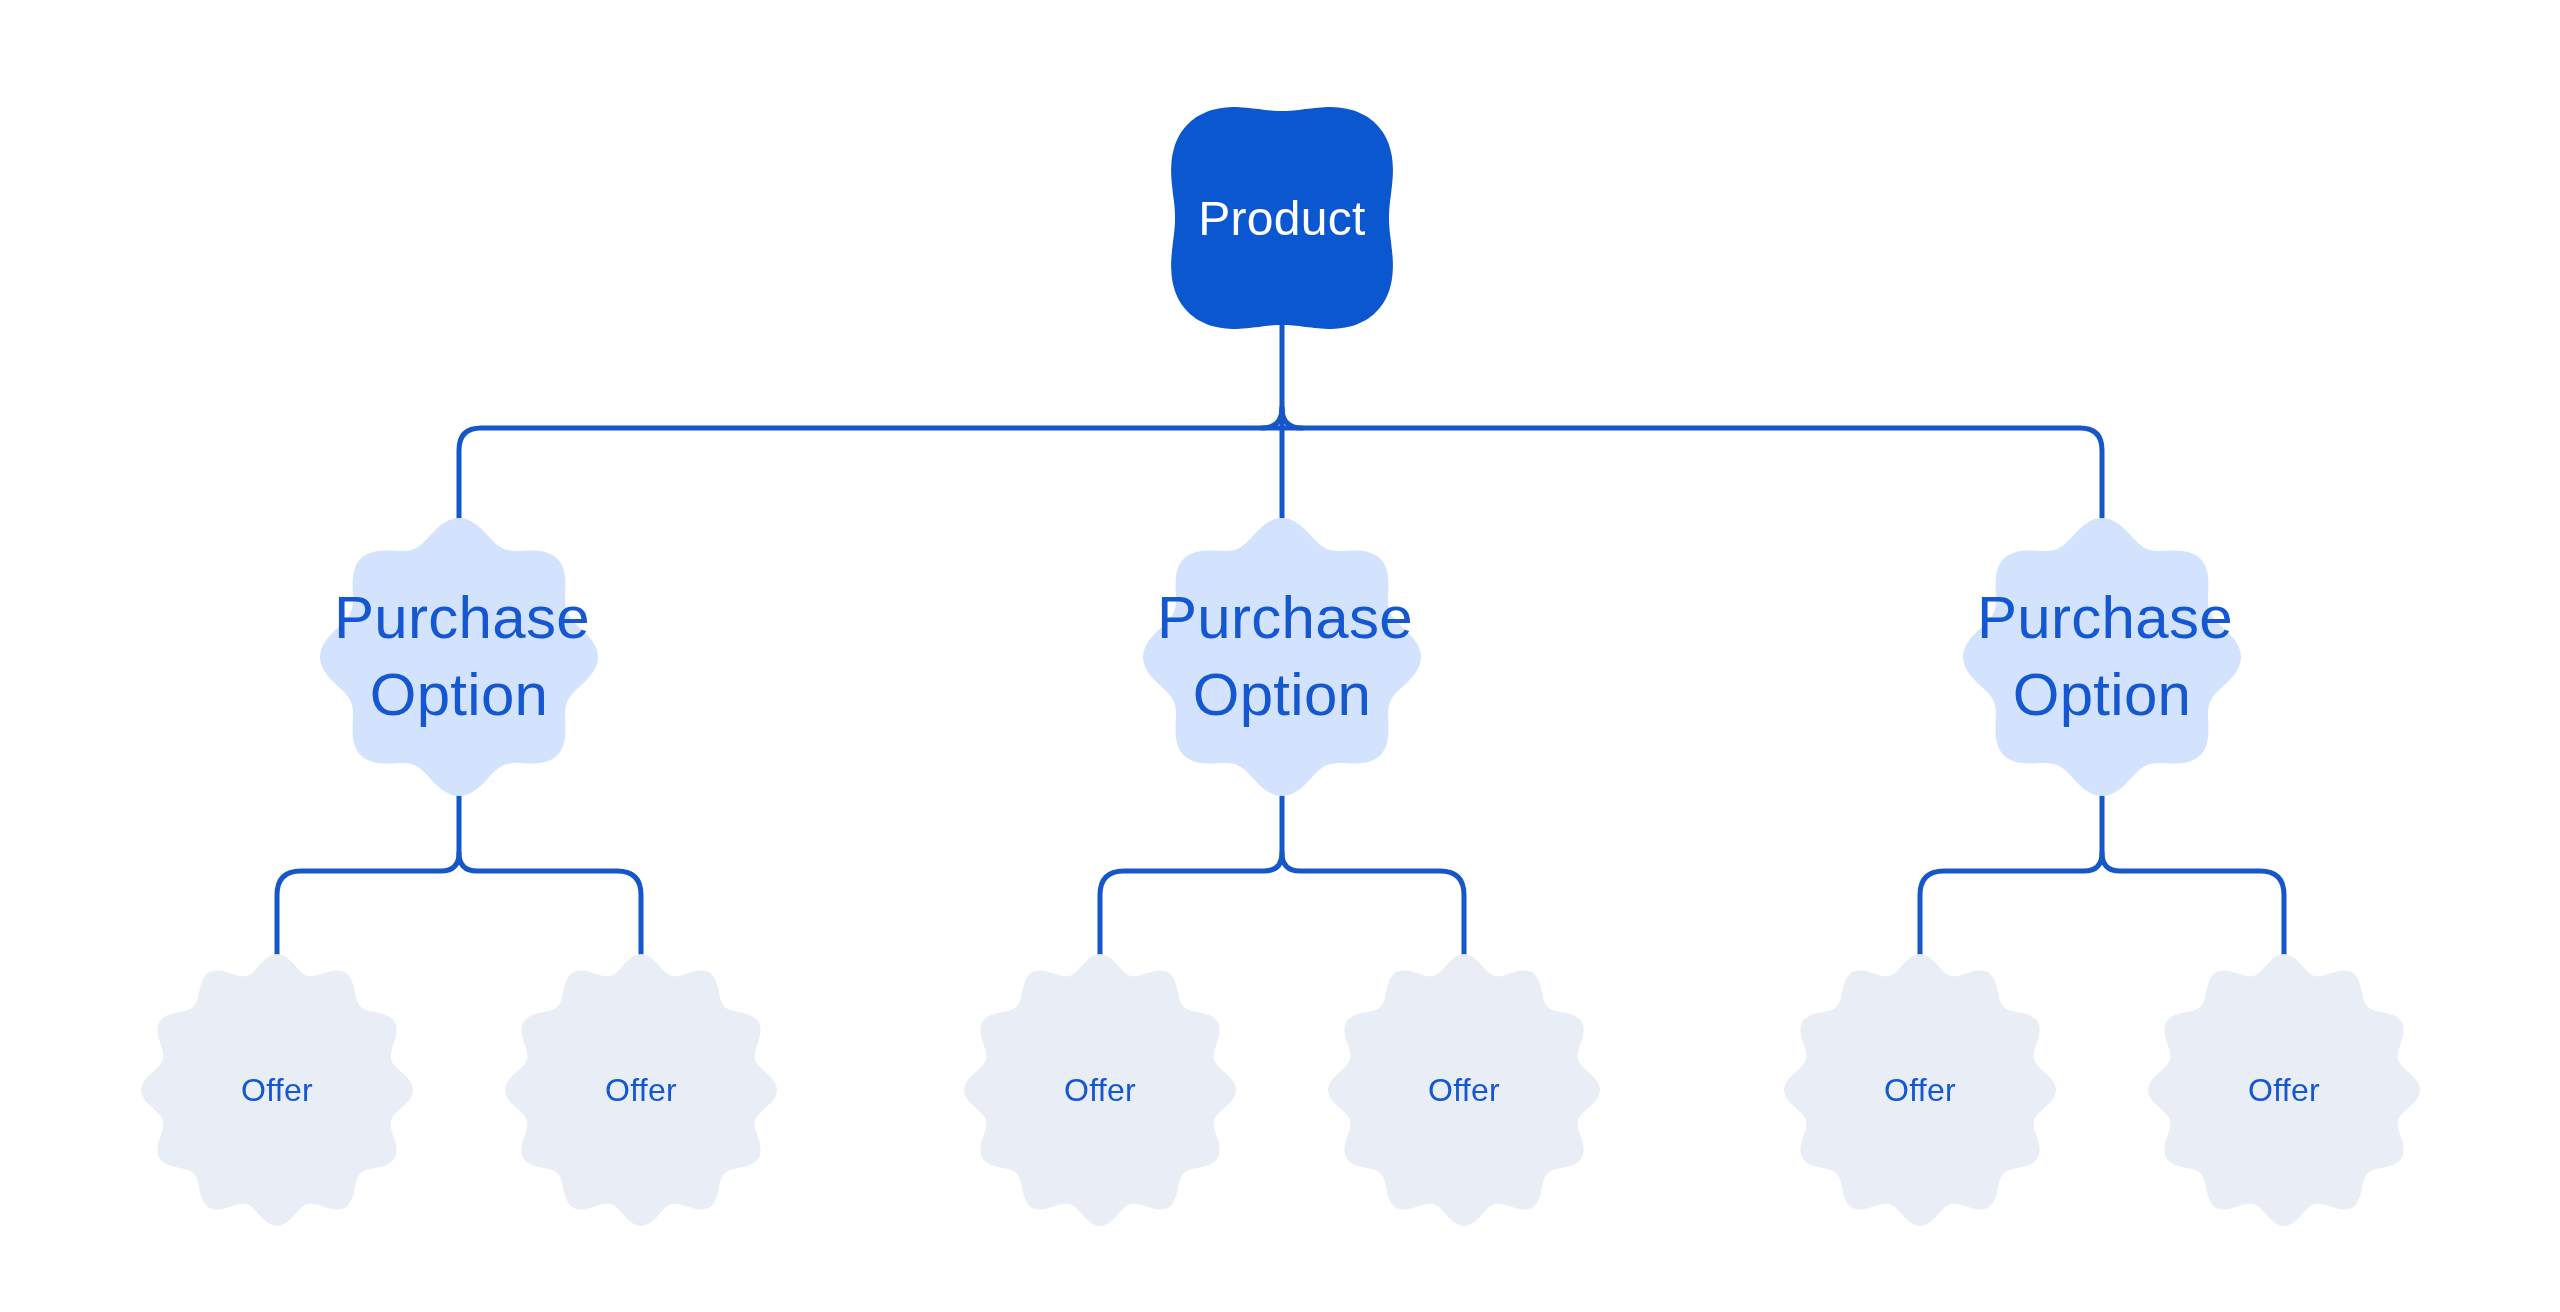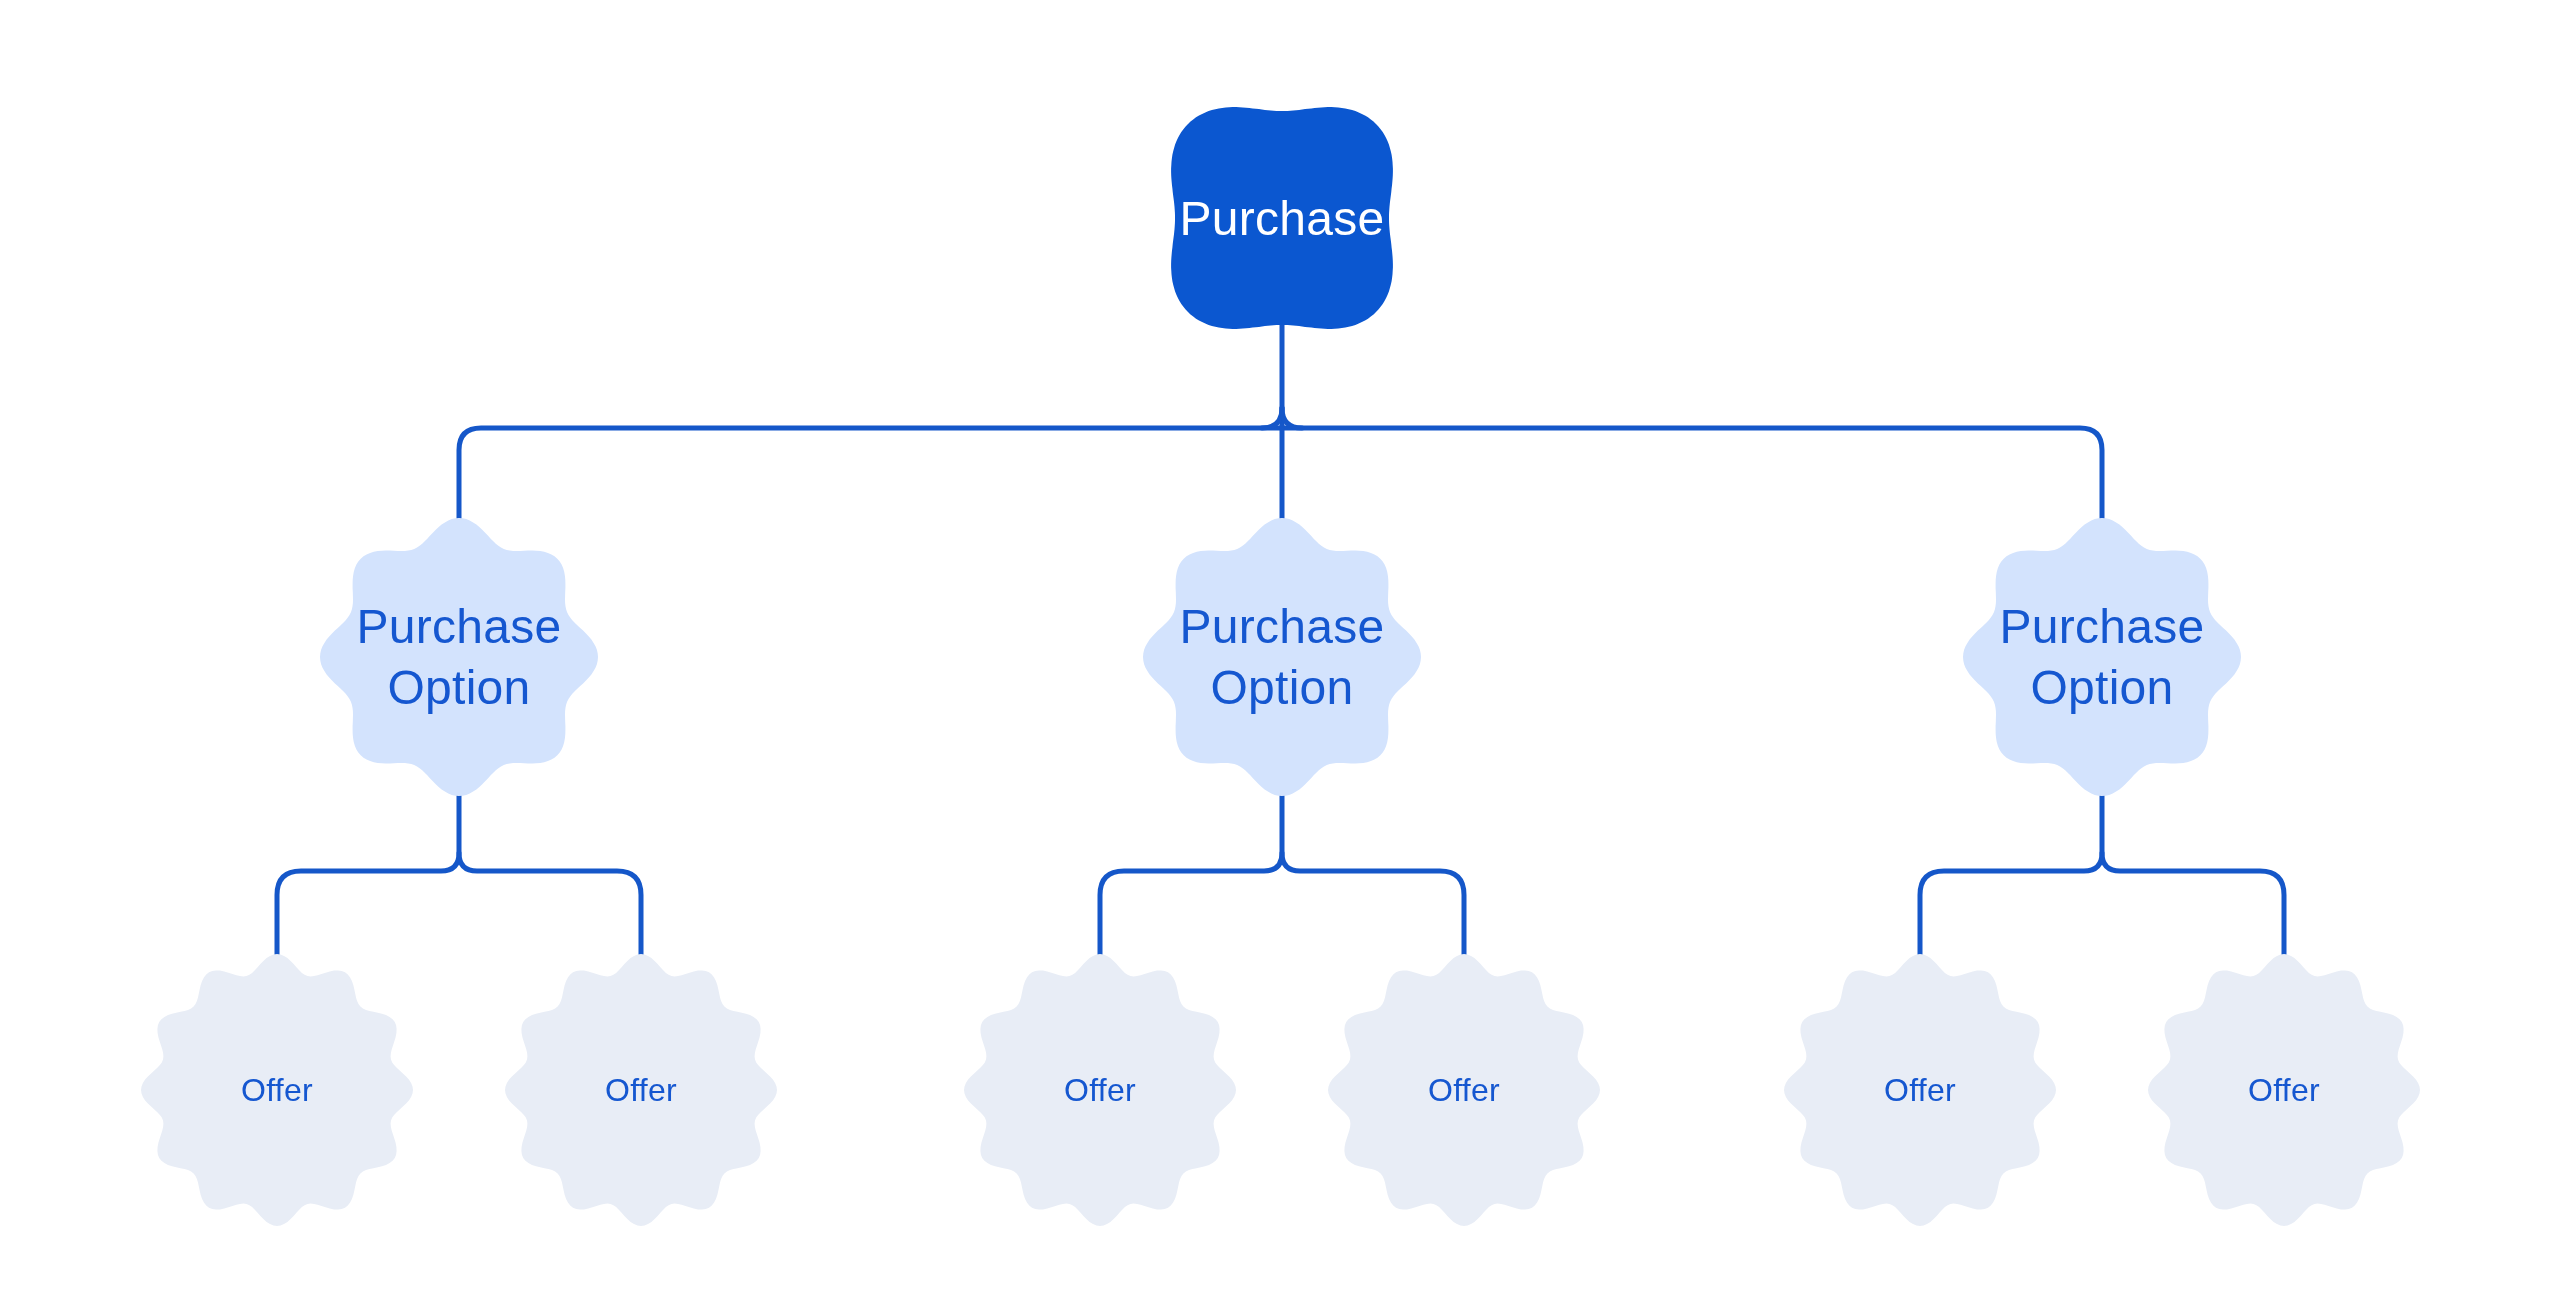--- a/index.html
+++ b/index.html
@@ -33,21 +33,21 @@
     font-weight: 500;
     letter-spacing: 0.3px;
     white-space: normal;
     pointer-events: none;
   }
   .product-label {
     font-size: 48px;
     color: #ffffff;
   }
   .purchase-label {
-    font-size: 48px;
+    font-size: 60px;
     line-height: 1.28;
     width: 250px;
   }
   .offer-label {
     font-size: 32px;
   }
 </style>
 </head>
 <body>
 
@@ -68,21 +68,21 @@
       <path d="M1421.0 657.0L1420.7 660.6L1419.9 664.2L1418.5 667.7L1416.6 671.1L1414.4 674.4L1411.8 677.6L1409.0 680.5L1406.1 683.4L1403.2 686.1L1400.3 688.7L1397.7 691.3L1395.3 693.8L1393.2 696.4L1391.5 699.0L1390.1 701.8L1389.1 704.7L1388.5 707.8L1388.1 711.1L1388.0 714.6L1388.1 718.3L1388.2 722.1L1388.4 726.1L1388.4 730.2L1388.3 734.2L1387.9 738.3L1387.2 742.2L1386.1 745.9L1384.6 749.4L1382.7 752.5L1380.3 755.3L1377.5 757.7L1374.4 759.6L1370.9 761.1L1367.2 762.2L1363.3 762.9L1359.2 763.3L1355.2 763.4L1351.1 763.4L1347.1 763.2L1343.3 763.1L1339.6 763.0L1336.1 763.1L1332.8 763.5L1329.7 764.1L1326.8 765.1L1324.0 766.5L1321.4 768.2L1318.8 770.3L1316.3 772.7L1313.7 775.3L1311.1 778.2L1308.4 781.1L1305.5 784.0L1302.6 786.8L1299.4 789.4L1296.1 791.6L1292.7 793.5L1289.2 794.9L1285.6 795.7L1282.0 796.0L1278.4 795.7L1274.8 794.9L1271.3 793.5L1267.9 791.6L1264.6 789.4L1261.4 786.8L1258.5 784.0L1255.6 781.1L1252.9 778.2L1250.3 775.3L1247.7 772.7L1245.2 770.3L1242.6 768.2L1240.0 766.5L1237.2 765.1L1234.3 764.1L1231.2 763.5L1227.9 763.1L1224.4 763.0L1220.8 763.1L1216.9 763.2L1212.9 763.4L1208.8 763.4L1204.8 763.3L1200.7 762.9L1196.8 762.2L1193.1 761.1L1189.6 759.6L1186.5 757.7L1183.7 755.3L1181.3 752.5L1179.4 749.4L1177.9 745.9L1176.8 742.2L1176.1 738.3L1175.7 734.2L1175.6 730.2L1175.6 726.1L1175.8 722.1L1175.9 718.3L1176.0 714.6L1175.9 711.1L1175.5 707.8L1174.9 704.7L1173.9 701.8L1172.5 699.0L1170.8 696.4L1168.7 693.8L1166.3 691.3L1163.7 688.7L1160.8 686.1L1157.9 683.4L1155.0 680.5L1152.2 677.6L1149.6 674.4L1147.4 671.1L1145.5 667.7L1144.1 664.2L1143.3 660.6L1143.0 657.0L1143.3 653.4L1144.1 649.8L1145.5 646.3L1147.4 642.9L1149.6 639.6L1152.2 636.4L1155.0 633.5L1157.9 630.6L1160.8 627.9L1163.7 625.3L1166.3 622.7L1168.7 620.2L1170.8 617.6L1172.5 615.0L1173.9 612.2L1174.9 609.3L1175.5 606.2L1175.9 602.9L1176.0 599.4L1175.9 595.8L1175.8 591.9L1175.6 587.9L1175.6 583.8L1175.7 579.8L1176.1 575.7L1176.8 571.8L1177.9 568.1L1179.4 564.6L1181.3 561.5L1183.7 558.7L1186.5 556.3L1189.6 554.4L1193.1 552.9L1196.8 551.8L1200.7 551.1L1204.8 550.7L1208.8 550.6L1212.9 550.6L1216.9 550.8L1220.8 550.9L1224.4 551.0L1227.9 550.9L1231.2 550.5L1234.3 549.9L1237.2 548.9L1240.0 547.5L1242.6 545.8L1245.2 543.7L1247.7 541.3L1250.3 538.7L1252.9 535.8L1255.6 532.9L1258.5 530.0L1261.4 527.2L1264.6 524.6L1267.9 522.4L1271.3 520.5L1274.8 519.1L1278.4 518.3L1282.0 518.0L1285.6 518.3L1289.2 519.1L1292.7 520.5L1296.1 522.4L1299.4 524.6L1302.6 527.2L1305.5 530.0L1308.4 532.9L1311.1 535.8L1313.7 538.7L1316.3 541.3L1318.8 543.7L1321.4 545.8L1324.0 547.5L1326.8 548.9L1329.7 549.9L1332.8 550.5L1336.1 550.9L1339.6 551.0L1343.3 550.9L1347.1 550.8L1351.1 550.6L1355.2 550.6L1359.2 550.7L1363.3 551.1L1367.2 551.8L1370.9 552.9L1374.4 554.4L1377.5 556.3L1380.3 558.7L1382.7 561.5L1384.6 564.6L1386.1 568.1L1387.2 571.8L1387.9 575.7L1388.3 579.8L1388.4 583.8L1388.4 587.9L1388.2 591.9L1388.1 595.7L1388.0 599.4L1388.1 602.9L1388.5 606.2L1389.1 609.3L1390.1 612.2L1391.5 615.0L1393.2 617.6L1395.3 620.2L1397.7 622.7L1400.3 625.3L1403.2 627.9L1406.1 630.6L1409.0 633.5L1411.8 636.4L1414.4 639.6L1416.6 642.9L1418.5 646.3L1419.9 649.8L1420.7 653.4Z" fill="#d3e3fd" stroke="none"></path>
       <path d="M2241.0 657.0L2240.7 660.6L2239.9 664.2L2238.5 667.7L2236.6 671.1L2234.4 674.4L2231.8 677.6L2229.0 680.5L2226.1 683.4L2223.2 686.1L2220.3 688.7L2217.7 691.3L2215.3 693.8L2213.2 696.4L2211.5 699.0L2210.1 701.8L2209.1 704.7L2208.5 707.8L2208.1 711.1L2208.0 714.6L2208.1 718.3L2208.2 722.1L2208.4 726.1L2208.4 730.2L2208.3 734.2L2207.9 738.3L2207.2 742.2L2206.1 745.9L2204.6 749.4L2202.7 752.5L2200.3 755.3L2197.5 757.7L2194.4 759.6L2190.9 761.1L2187.2 762.2L2183.3 762.9L2179.2 763.3L2175.2 763.4L2171.1 763.4L2167.1 763.2L2163.3 763.1L2159.6 763.0L2156.1 763.1L2152.8 763.5L2149.7 764.1L2146.8 765.1L2144.0 766.5L2141.4 768.2L2138.8 770.3L2136.3 772.7L2133.7 775.3L2131.1 778.2L2128.4 781.1L2125.5 784.0L2122.6 786.8L2119.4 789.4L2116.1 791.6L2112.7 793.5L2109.2 794.9L2105.6 795.7L2102.0 796.0L2098.4 795.7L2094.8 794.9L2091.3 793.5L2087.9 791.6L2084.6 789.4L2081.4 786.8L2078.5 784.0L2075.6 781.1L2072.9 778.2L2070.3 775.3L2067.7 772.7L2065.2 770.3L2062.6 768.2L2060.0 766.5L2057.2 765.1L2054.3 764.1L2051.2 763.5L2047.9 763.1L2044.4 763.0L2040.8 763.1L2036.9 763.2L2032.9 763.4L2028.8 763.4L2024.8 763.3L2020.7 762.9L2016.8 762.2L2013.1 761.1L2009.6 759.6L2006.5 757.7L2003.7 755.3L2001.3 752.5L1999.4 749.4L1997.9 745.9L1996.8 742.2L1996.1 738.3L1995.7 734.2L1995.6 730.2L1995.6 726.1L1995.8 722.1L1995.9 718.3L1996.0 714.6L1995.9 711.1L1995.5 707.8L1994.9 704.7L1993.9 701.8L1992.5 699.0L1990.8 696.4L1988.7 693.8L1986.3 691.3L1983.7 688.7L1980.8 686.1L1977.9 683.4L1975.0 680.5L1972.2 677.6L1969.6 674.4L1967.4 671.1L1965.5 667.7L1964.1 664.2L1963.3 660.6L1963.0 657.0L1963.3 653.4L1964.1 649.8L1965.5 646.3L1967.4 642.9L1969.6 639.6L1972.2 636.4L1975.0 633.5L1977.9 630.6L1980.8 627.9L1983.7 625.3L1986.3 622.7L1988.7 620.2L1990.8 617.6L1992.5 615.0L1993.9 612.2L1994.9 609.3L1995.5 606.2L1995.9 602.9L1996.0 599.4L1995.9 595.8L1995.8 591.9L1995.6 587.9L1995.6 583.8L1995.7 579.8L1996.1 575.7L1996.8 571.8L1997.9 568.1L1999.4 564.6L2001.3 561.5L2003.7 558.7L2006.5 556.3L2009.6 554.4L2013.1 552.9L2016.8 551.8L2020.7 551.1L2024.8 550.7L2028.8 550.6L2032.9 550.6L2036.9 550.8L2040.8 550.9L2044.4 551.0L2047.9 550.9L2051.2 550.5L2054.3 549.9L2057.2 548.9L2060.0 547.5L2062.6 545.8L2065.2 543.7L2067.7 541.3L2070.3 538.7L2072.9 535.8L2075.6 532.9L2078.5 530.0L2081.4 527.2L2084.6 524.6L2087.9 522.4L2091.3 520.5L2094.8 519.1L2098.4 518.3L2102.0 518.0L2105.6 518.3L2109.2 519.1L2112.7 520.5L2116.1 522.4L2119.4 524.6L2122.6 527.2L2125.5 530.0L2128.4 532.9L2131.1 535.8L2133.7 538.7L2136.3 541.3L2138.8 543.7L2141.4 545.8L2144.0 547.5L2146.8 548.9L2149.7 549.9L2152.8 550.5L2156.1 550.9L2159.6 551.0L2163.3 550.9L2167.1 550.8L2171.1 550.6L2175.2 550.6L2179.2 550.7L2183.3 551.1L2187.2 551.8L2190.9 552.9L2194.4 554.4L2197.5 556.3L2200.3 558.7L2202.7 561.5L2204.6 564.6L2206.1 568.1L2207.2 571.8L2207.9 575.7L2208.3 579.8L2208.4 583.8L2208.4 587.9L2208.2 591.9L2208.1 595.7L2208.0 599.4L2208.1 602.9L2208.5 606.2L2209.1 609.3L2210.1 612.2L2211.5 615.0L2213.2 617.6L2215.3 620.2L2217.7 622.7L2220.3 625.3L2223.2 627.9L2226.1 630.6L2229.0 633.5L2231.8 636.4L2234.4 639.6L2236.6 642.9L2238.5 646.3L2239.9 649.8L2240.7 653.4Z" fill="#d3e3fd" stroke="none"></path>
       <path d="M413.0 1090.0L412.5 1093.5L411.1 1097.0L408.9 1100.4L406.1 1103.6L402.9 1106.6L399.7 1109.4L396.7 1112.2L394.1 1114.9L392.2 1117.6L391.0 1120.5L390.6 1123.6L390.9 1127.0L391.7 1130.6L393.0 1134.5L394.3 1138.6L395.6 1142.8L396.4 1147.0L396.6 1151.0L396.1 1154.7L394.8 1158.0L392.6 1160.8L389.6 1163.1L386.0 1164.9L382.0 1166.3L377.8 1167.3L373.5 1168.2L369.5 1169.0L366.0 1170.1L362.9 1171.5L360.4 1173.4L358.5 1175.9L357.1 1179.0L356.0 1182.5L355.2 1186.5L354.3 1190.8L353.3 1195.0L351.9 1199.0L350.1 1202.6L347.8 1205.6L345.0 1207.8L341.7 1209.1L338.0 1209.6L334.0 1209.4L329.8 1208.6L325.6 1207.3L321.5 1206.0L317.6 1204.7L314.0 1203.9L310.6 1203.6L307.5 1204.0L304.6 1205.2L301.9 1207.1L299.2 1209.7L296.4 1212.7L293.6 1215.9L290.6 1219.1L287.4 1221.9L284.0 1224.1L280.5 1225.5L277.0 1226.0L273.5 1225.5L270.0 1224.1L266.6 1221.9L263.4 1219.1L260.4 1215.9L257.6 1212.7L254.8 1209.7L252.1 1207.1L249.4 1205.2L246.5 1204.0L243.4 1203.6L240.0 1203.9L236.4 1204.7L232.5 1206.0L228.4 1207.3L224.2 1208.6L220.0 1209.4L216.0 1209.6L212.3 1209.1L209.0 1207.8L206.2 1205.6L203.9 1202.6L202.1 1199.0L200.7 1195.0L199.7 1190.8L198.8 1186.5L198.0 1182.5L196.9 1179.0L195.5 1175.9L193.6 1173.4L191.1 1171.5L188.0 1170.1L184.5 1169.0L180.5 1168.2L176.2 1167.3L172.0 1166.3L168.0 1164.9L164.4 1163.1L161.4 1160.8L159.2 1158.0L157.9 1154.7L157.4 1151.0L157.6 1147.0L158.4 1142.8L159.7 1138.6L161.0 1134.5L162.3 1130.6L163.1 1127.0L163.4 1123.6L163.0 1120.5L161.8 1117.6L159.9 1114.9L157.3 1112.2L154.3 1109.4L151.1 1106.6L147.9 1103.6L145.1 1100.4L142.9 1097.0L141.5 1093.5L141.0 1090.0L141.5 1086.5L142.9 1083.0L145.1 1079.6L147.9 1076.4L151.1 1073.4L154.3 1070.6L157.3 1067.8L159.9 1065.1L161.8 1062.4L163.0 1059.5L163.4 1056.4L163.1 1053.0L162.3 1049.4L161.0 1045.5L159.7 1041.4L158.4 1037.2L157.6 1033.0L157.4 1029.0L157.9 1025.3L159.2 1022.0L161.4 1019.2L164.4 1016.9L168.0 1015.1L172.0 1013.7L176.2 1012.7L180.5 1011.8L184.5 1011.0L188.0 1009.9L191.1 1008.5L193.6 1006.6L195.5 1004.1L196.9 1001.0L198.0 997.5L198.8 993.5L199.7 989.2L200.7 985.0L202.1 981.0L203.9 977.4L206.2 974.4L209.0 972.2L212.3 970.9L216.0 970.4L220.0 970.6L224.2 971.4L228.4 972.7L232.5 974.0L236.4 975.3L240.0 976.1L243.4 976.4L246.5 976.0L249.4 974.8L252.1 972.9L254.8 970.3L257.6 967.3L260.4 964.1L263.4 960.9L266.6 958.1L270.0 955.9L273.5 954.5L277.0 954.0L280.5 954.5L284.0 955.9L287.4 958.1L290.6 960.9L293.6 964.1L296.4 967.3L299.2 970.3L301.9 972.9L304.6 974.8L307.5 976.0L310.6 976.4L314.0 976.1L317.6 975.3L321.5 974.0L325.6 972.7L329.8 971.4L334.0 970.6L338.0 970.4L341.7 970.9L345.0 972.2L347.8 974.4L350.1 977.4L351.9 981.0L353.3 985.0L354.3 989.2L355.2 993.5L356.0 997.5L357.1 1001.0L358.5 1004.1L360.4 1006.6L362.9 1008.5L366.0 1009.9L369.5 1011.0L373.5 1011.8L377.8 1012.7L382.0 1013.7L386.0 1015.1L389.6 1016.9L392.6 1019.2L394.8 1022.0L396.1 1025.3L396.6 1029.0L396.4 1033.0L395.6 1037.2L394.3 1041.4L393.0 1045.5L391.7 1049.4L390.9 1053.0L390.6 1056.4L391.0 1059.5L392.2 1062.4L394.1 1065.1L396.7 1067.8L399.7 1070.6L402.9 1073.4L406.1 1076.4L408.9 1079.6L411.1 1083.0L412.5 1086.5Z" fill="#e8edf6" stroke="none"></path>
       <path d="M777.0 1090.0L776.5 1093.5L775.1 1097.0L772.9 1100.4L770.1 1103.6L766.9 1106.6L763.7 1109.4L760.7 1112.2L758.1 1114.9L756.2 1117.6L755.0 1120.5L754.6 1123.6L754.9 1127.0L755.7 1130.6L757.0 1134.5L758.3 1138.6L759.6 1142.8L760.4 1147.0L760.6 1151.0L760.1 1154.7L758.8 1158.0L756.6 1160.8L753.6 1163.1L750.0 1164.9L746.0 1166.3L741.8 1167.3L737.5 1168.2L733.5 1169.0L730.0 1170.1L726.9 1171.5L724.4 1173.4L722.5 1175.9L721.1 1179.0L720.0 1182.5L719.2 1186.5L718.3 1190.8L717.3 1195.0L715.9 1199.0L714.1 1202.6L711.8 1205.6L709.0 1207.8L705.7 1209.1L702.0 1209.6L698.0 1209.4L693.8 1208.6L689.6 1207.3L685.5 1206.0L681.6 1204.7L678.0 1203.9L674.6 1203.6L671.5 1204.0L668.6 1205.2L665.9 1207.1L663.2 1209.7L660.4 1212.7L657.6 1215.9L654.6 1219.1L651.4 1221.9L648.0 1224.1L644.5 1225.5L641.0 1226.0L637.5 1225.5L634.0 1224.1L630.6 1221.9L627.4 1219.1L624.4 1215.9L621.6 1212.7L618.8 1209.7L616.1 1207.1L613.4 1205.2L610.5 1204.0L607.4 1203.6L604.0 1203.9L600.4 1204.7L596.5 1206.0L592.4 1207.3L588.2 1208.6L584.0 1209.4L580.0 1209.6L576.3 1209.1L573.0 1207.8L570.2 1205.6L567.9 1202.6L566.1 1199.0L564.7 1195.0L563.7 1190.8L562.8 1186.5L562.0 1182.5L560.9 1179.0L559.5 1175.9L557.6 1173.4L555.1 1171.5L552.0 1170.1L548.5 1169.0L544.5 1168.2L540.2 1167.3L536.0 1166.3L532.0 1164.9L528.4 1163.1L525.4 1160.8L523.2 1158.0L521.9 1154.7L521.4 1151.0L521.6 1147.0L522.4 1142.8L523.7 1138.6L525.0 1134.5L526.3 1130.6L527.1 1127.0L527.4 1123.6L527.0 1120.5L525.8 1117.6L523.9 1114.9L521.3 1112.2L518.3 1109.4L515.1 1106.6L511.9 1103.6L509.1 1100.4L506.9 1097.0L505.5 1093.5L505.0 1090.0L505.5 1086.5L506.9 1083.0L509.1 1079.6L511.9 1076.4L515.1 1073.4L518.3 1070.6L521.3 1067.8L523.9 1065.1L525.8 1062.4L527.0 1059.5L527.4 1056.4L527.1 1053.0L526.3 1049.4L525.0 1045.5L523.7 1041.4L522.4 1037.2L521.6 1033.0L521.4 1029.0L521.9 1025.3L523.2 1022.0L525.4 1019.2L528.4 1016.9L532.0 1015.1L536.0 1013.7L540.2 1012.7L544.5 1011.8L548.5 1011.0L552.0 1009.9L555.1 1008.5L557.6 1006.6L559.5 1004.1L560.9 1001.0L562.0 997.5L562.8 993.5L563.7 989.2L564.7 985.0L566.1 981.0L567.9 977.4L570.2 974.4L573.0 972.2L576.3 970.9L580.0 970.4L584.0 970.6L588.2 971.4L592.4 972.7L596.5 974.0L600.4 975.3L604.0 976.1L607.4 976.4L610.5 976.0L613.4 974.8L616.1 972.9L618.8 970.3L621.6 967.3L624.4 964.1L627.4 960.9L630.6 958.1L634.0 955.9L637.5 954.5L641.0 954.0L644.5 954.5L648.0 955.9L651.4 958.1L654.6 960.9L657.6 964.1L660.4 967.3L663.2 970.3L665.9 972.9L668.6 974.8L671.5 976.0L674.6 976.4L678.0 976.1L681.6 975.3L685.5 974.0L689.6 972.7L693.8 971.4L698.0 970.6L702.0 970.4L705.7 970.9L709.0 972.2L711.8 974.4L714.1 977.4L715.9 981.0L717.3 985.0L718.3 989.2L719.2 993.5L720.0 997.5L721.1 1001.0L722.5 1004.1L724.4 1006.6L726.9 1008.5L730.0 1009.9L733.5 1011.0L737.5 1011.8L741.8 1012.7L746.0 1013.7L750.0 1015.1L753.6 1016.9L756.6 1019.2L758.8 1022.0L760.1 1025.3L760.6 1029.0L760.4 1033.0L759.6 1037.2L758.3 1041.4L757.0 1045.5L755.7 1049.4L754.9 1053.0L754.6 1056.4L755.0 1059.5L756.2 1062.4L758.1 1065.1L760.7 1067.8L763.7 1070.6L766.9 1073.4L770.1 1076.4L772.9 1079.6L775.1 1083.0L776.5 1086.5Z" fill="#e8edf6" stroke="none"></path>
       <path d="M1236.0 1090.0L1235.5 1093.5L1234.1 1097.0L1231.9 1100.4L1229.1 1103.6L1225.9 1106.6L1222.7 1109.4L1219.7 1112.2L1217.1 1114.9L1215.2 1117.6L1214.0 1120.5L1213.6 1123.6L1213.9 1127.0L1214.7 1130.6L1216.0 1134.5L1217.3 1138.6L1218.6 1142.8L1219.4 1147.0L1219.6 1151.0L1219.1 1154.7L1217.8 1158.0L1215.6 1160.8L1212.6 1163.1L1209.0 1164.9L1205.0 1166.3L1200.8 1167.3L1196.5 1168.2L1192.5 1169.0L1189.0 1170.1L1185.9 1171.5L1183.4 1173.4L1181.5 1175.9L1180.1 1179.0L1179.0 1182.5L1178.2 1186.5L1177.3 1190.8L1176.3 1195.0L1174.9 1199.0L1173.1 1202.6L1170.8 1205.6L1168.0 1207.8L1164.7 1209.1L1161.0 1209.6L1157.0 1209.4L1152.8 1208.6L1148.6 1207.3L1144.5 1206.0L1140.6 1204.7L1137.0 1203.9L1133.6 1203.6L1130.5 1204.0L1127.6 1205.2L1124.9 1207.1L1122.2 1209.7L1119.4 1212.7L1116.6 1215.9L1113.6 1219.1L1110.4 1221.9L1107.0 1224.1L1103.5 1225.5L1100.0 1226.0L1096.5 1225.5L1093.0 1224.1L1089.6 1221.9L1086.4 1219.1L1083.4 1215.9L1080.6 1212.7L1077.8 1209.7L1075.1 1207.1L1072.4 1205.2L1069.5 1204.0L1066.4 1203.6L1063.0 1203.9L1059.4 1204.7L1055.5 1206.0L1051.4 1207.3L1047.2 1208.6L1043.0 1209.4L1039.0 1209.6L1035.3 1209.1L1032.0 1207.8L1029.2 1205.6L1026.9 1202.6L1025.1 1199.0L1023.7 1195.0L1022.7 1190.8L1021.8 1186.5L1021.0 1182.5L1019.9 1179.0L1018.5 1175.9L1016.6 1173.4L1014.1 1171.5L1011.0 1170.1L1007.5 1169.0L1003.5 1168.2L999.2 1167.3L995.0 1166.3L991.0 1164.9L987.4 1163.1L984.4 1160.8L982.2 1158.0L980.9 1154.7L980.4 1151.0L980.6 1147.0L981.4 1142.8L982.7 1138.6L984.0 1134.5L985.3 1130.6L986.1 1127.0L986.4 1123.6L986.0 1120.5L984.8 1117.6L982.9 1114.9L980.3 1112.2L977.3 1109.4L974.1 1106.6L970.9 1103.6L968.1 1100.4L965.9 1097.0L964.5 1093.5L964.0 1090.0L964.5 1086.5L965.9 1083.0L968.1 1079.6L970.9 1076.4L974.1 1073.4L977.3 1070.6L980.3 1067.8L982.9 1065.1L984.8 1062.4L986.0 1059.5L986.4 1056.4L986.1 1053.0L985.3 1049.4L984.0 1045.5L982.7 1041.4L981.4 1037.2L980.6 1033.0L980.4 1029.0L980.9 1025.3L982.2 1022.0L984.4 1019.2L987.4 1016.9L991.0 1015.1L995.0 1013.7L999.2 1012.7L1003.5 1011.8L1007.5 1011.0L1011.0 1009.9L1014.1 1008.5L1016.6 1006.6L1018.5 1004.1L1019.9 1001.0L1021.0 997.5L1021.8 993.5L1022.7 989.2L1023.7 985.0L1025.1 981.0L1026.9 977.4L1029.2 974.4L1032.0 972.2L1035.3 970.9L1039.0 970.4L1043.0 970.6L1047.2 971.4L1051.4 972.7L1055.5 974.0L1059.4 975.3L1063.0 976.1L1066.4 976.4L1069.5 976.0L1072.4 974.8L1075.1 972.9L1077.8 970.3L1080.6 967.3L1083.4 964.1L1086.4 960.9L1089.6 958.1L1093.0 955.9L1096.5 954.5L1100.0 954.0L1103.5 954.5L1107.0 955.9L1110.4 958.1L1113.6 960.9L1116.6 964.1L1119.4 967.3L1122.2 970.3L1124.9 972.9L1127.6 974.8L1130.5 976.0L1133.6 976.4L1137.0 976.1L1140.6 975.3L1144.5 974.0L1148.6 972.7L1152.8 971.4L1157.0 970.6L1161.0 970.4L1164.7 970.9L1168.0 972.2L1170.8 974.4L1173.1 977.4L1174.9 981.0L1176.3 985.0L1177.3 989.2L1178.2 993.5L1179.0 997.5L1180.1 1001.0L1181.5 1004.1L1183.4 1006.6L1185.9 1008.5L1189.0 1009.9L1192.5 1011.0L1196.5 1011.8L1200.8 1012.7L1205.0 1013.7L1209.0 1015.1L1212.6 1016.9L1215.6 1019.2L1217.8 1022.0L1219.1 1025.3L1219.6 1029.0L1219.4 1033.0L1218.6 1037.2L1217.3 1041.4L1216.0 1045.5L1214.7 1049.4L1213.9 1053.0L1213.6 1056.4L1214.0 1059.5L1215.2 1062.4L1217.1 1065.1L1219.7 1067.8L1222.7 1070.6L1225.9 1073.4L1229.1 1076.4L1231.9 1079.6L1234.1 1083.0L1235.5 1086.5Z" fill="#e8edf6" stroke="none"></path>
       <path d="M1600.0 1090.0L1599.5 1093.5L1598.1 1097.0L1595.9 1100.4L1593.1 1103.6L1589.9 1106.6L1586.7 1109.4L1583.7 1112.2L1581.1 1114.9L1579.2 1117.6L1578.0 1120.5L1577.6 1123.6L1577.9 1127.0L1578.7 1130.6L1580.0 1134.5L1581.3 1138.6L1582.6 1142.8L1583.4 1147.0L1583.6 1151.0L1583.1 1154.7L1581.8 1158.0L1579.6 1160.8L1576.6 1163.1L1573.0 1164.9L1569.0 1166.3L1564.8 1167.3L1560.5 1168.2L1556.5 1169.0L1553.0 1170.1L1549.9 1171.5L1547.4 1173.4L1545.5 1175.9L1544.1 1179.0L1543.0 1182.5L1542.2 1186.5L1541.3 1190.8L1540.3 1195.0L1538.9 1199.0L1537.1 1202.6L1534.8 1205.6L1532.0 1207.8L1528.7 1209.1L1525.0 1209.6L1521.0 1209.4L1516.8 1208.6L1512.6 1207.3L1508.5 1206.0L1504.6 1204.7L1501.0 1203.9L1497.6 1203.6L1494.5 1204.0L1491.6 1205.2L1488.9 1207.1L1486.2 1209.7L1483.4 1212.7L1480.6 1215.9L1477.6 1219.1L1474.4 1221.9L1471.0 1224.1L1467.5 1225.5L1464.0 1226.0L1460.5 1225.5L1457.0 1224.1L1453.6 1221.9L1450.4 1219.1L1447.4 1215.9L1444.6 1212.7L1441.8 1209.7L1439.1 1207.1L1436.4 1205.2L1433.5 1204.0L1430.4 1203.6L1427.0 1203.9L1423.4 1204.7L1419.5 1206.0L1415.4 1207.3L1411.2 1208.6L1407.0 1209.4L1403.0 1209.6L1399.3 1209.1L1396.0 1207.8L1393.2 1205.6L1390.9 1202.6L1389.1 1199.0L1387.7 1195.0L1386.7 1190.8L1385.8 1186.5L1385.0 1182.5L1383.9 1179.0L1382.5 1175.9L1380.6 1173.4L1378.1 1171.5L1375.0 1170.1L1371.5 1169.0L1367.5 1168.2L1363.2 1167.3L1359.0 1166.3L1355.0 1164.9L1351.4 1163.1L1348.4 1160.8L1346.2 1158.0L1344.9 1154.7L1344.4 1151.0L1344.6 1147.0L1345.4 1142.8L1346.7 1138.6L1348.0 1134.5L1349.3 1130.6L1350.1 1127.0L1350.4 1123.6L1350.0 1120.5L1348.8 1117.6L1346.9 1114.9L1344.3 1112.2L1341.3 1109.4L1338.1 1106.6L1334.9 1103.6L1332.1 1100.4L1329.9 1097.0L1328.5 1093.5L1328.0 1090.0L1328.5 1086.5L1329.9 1083.0L1332.1 1079.6L1334.9 1076.4L1338.1 1073.4L1341.3 1070.6L1344.3 1067.8L1346.9 1065.1L1348.8 1062.4L1350.0 1059.5L1350.4 1056.4L1350.1 1053.0L1349.3 1049.4L1348.0 1045.5L1346.7 1041.4L1345.4 1037.2L1344.6 1033.0L1344.4 1029.0L1344.9 1025.3L1346.2 1022.0L1348.4 1019.2L1351.4 1016.9L1355.0 1015.1L1359.0 1013.7L1363.2 1012.7L1367.5 1011.8L1371.5 1011.0L1375.0 1009.9L1378.1 1008.5L1380.6 1006.6L1382.5 1004.1L1383.9 1001.0L1385.0 997.5L1385.8 993.5L1386.7 989.2L1387.7 985.0L1389.1 981.0L1390.9 977.4L1393.2 974.4L1396.0 972.2L1399.3 970.9L1403.0 970.4L1407.0 970.6L1411.2 971.4L1415.4 972.7L1419.5 974.0L1423.4 975.3L1427.0 976.1L1430.4 976.4L1433.5 976.0L1436.4 974.8L1439.1 972.9L1441.8 970.3L1444.6 967.3L1447.4 964.1L1450.4 960.9L1453.6 958.1L1457.0 955.9L1460.5 954.5L1464.0 954.0L1467.5 954.5L1471.0 955.9L1474.4 958.1L1477.6 960.9L1480.6 964.1L1483.4 967.3L1486.2 970.3L1488.9 972.9L1491.6 974.8L1494.5 976.0L1497.6 976.4L1501.0 976.1L1504.6 975.3L1508.5 974.0L1512.6 972.7L1516.8 971.4L1521.0 970.6L1525.0 970.4L1528.7 970.9L1532.0 972.2L1534.8 974.4L1537.1 977.4L1538.9 981.0L1540.3 985.0L1541.3 989.2L1542.2 993.5L1543.0 997.5L1544.1 1001.0L1545.5 1004.1L1547.4 1006.6L1549.9 1008.5L1553.0 1009.9L1556.5 1011.0L1560.5 1011.8L1564.8 1012.7L1569.0 1013.7L1573.0 1015.1L1576.6 1016.9L1579.6 1019.2L1581.8 1022.0L1583.1 1025.3L1583.6 1029.0L1583.4 1033.0L1582.6 1037.2L1581.3 1041.4L1580.0 1045.5L1578.7 1049.4L1577.9 1053.0L1577.6 1056.4L1578.0 1059.5L1579.2 1062.4L1581.1 1065.1L1583.7 1067.8L1586.7 1070.6L1589.9 1073.4L1593.1 1076.4L1595.9 1079.6L1598.1 1083.0L1599.5 1086.5Z" fill="#e8edf6" stroke="none"></path>
       <path d="M2056.0 1090.0L2055.5 1093.5L2054.1 1097.0L2051.9 1100.4L2049.1 1103.6L2045.9 1106.6L2042.7 1109.4L2039.7 1112.2L2037.1 1114.9L2035.2 1117.6L2034.0 1120.5L2033.6 1123.6L2033.9 1127.0L2034.7 1130.6L2036.0 1134.5L2037.3 1138.6L2038.6 1142.8L2039.4 1147.0L2039.6 1151.0L2039.1 1154.7L2037.8 1158.0L2035.6 1160.8L2032.6 1163.1L2029.0 1164.9L2025.0 1166.3L2020.8 1167.3L2016.5 1168.2L2012.5 1169.0L2009.0 1170.1L2005.9 1171.5L2003.4 1173.4L2001.5 1175.9L2000.1 1179.0L1999.0 1182.5L1998.2 1186.5L1997.3 1190.8L1996.3 1195.0L1994.9 1199.0L1993.1 1202.6L1990.8 1205.6L1988.0 1207.8L1984.7 1209.1L1981.0 1209.6L1977.0 1209.4L1972.8 1208.6L1968.6 1207.3L1964.5 1206.0L1960.6 1204.7L1957.0 1203.9L1953.6 1203.6L1950.5 1204.0L1947.6 1205.2L1944.9 1207.1L1942.2 1209.7L1939.4 1212.7L1936.6 1215.9L1933.6 1219.1L1930.4 1221.9L1927.0 1224.1L1923.5 1225.5L1920.0 1226.0L1916.5 1225.5L1913.0 1224.1L1909.6 1221.9L1906.4 1219.1L1903.4 1215.9L1900.6 1212.7L1897.8 1209.7L1895.1 1207.1L1892.4 1205.2L1889.5 1204.0L1886.4 1203.6L1883.0 1203.9L1879.4 1204.7L1875.5 1206.0L1871.4 1207.3L1867.2 1208.6L1863.0 1209.4L1859.0 1209.6L1855.3 1209.1L1852.0 1207.8L1849.2 1205.6L1846.9 1202.6L1845.1 1199.0L1843.7 1195.0L1842.7 1190.8L1841.8 1186.5L1841.0 1182.5L1839.9 1179.0L1838.5 1175.9L1836.6 1173.4L1834.1 1171.5L1831.0 1170.1L1827.5 1169.0L1823.5 1168.2L1819.2 1167.3L1815.0 1166.3L1811.0 1164.9L1807.4 1163.1L1804.4 1160.8L1802.2 1158.0L1800.9 1154.7L1800.4 1151.0L1800.6 1147.0L1801.4 1142.8L1802.7 1138.6L1804.0 1134.5L1805.3 1130.6L1806.1 1127.0L1806.4 1123.6L1806.0 1120.5L1804.8 1117.6L1802.9 1114.9L1800.3 1112.2L1797.3 1109.4L1794.1 1106.6L1790.9 1103.6L1788.1 1100.4L1785.9 1097.0L1784.5 1093.5L1784.0 1090.0L1784.5 1086.5L1785.9 1083.0L1788.1 1079.6L1790.9 1076.4L1794.1 1073.4L1797.3 1070.6L1800.3 1067.8L1802.9 1065.1L1804.8 1062.4L1806.0 1059.5L1806.4 1056.4L1806.1 1053.0L1805.3 1049.4L1804.0 1045.5L1802.7 1041.4L1801.4 1037.2L1800.6 1033.0L1800.4 1029.0L1800.9 1025.3L1802.2 1022.0L1804.4 1019.2L1807.4 1016.9L1811.0 1015.1L1815.0 1013.7L1819.2 1012.7L1823.5 1011.8L1827.5 1011.0L1831.0 1009.9L1834.1 1008.5L1836.6 1006.6L1838.5 1004.1L1839.9 1001.0L1841.0 997.5L1841.8 993.5L1842.7 989.2L1843.7 985.0L1845.1 981.0L1846.9 977.4L1849.2 974.4L1852.0 972.2L1855.3 970.9L1859.0 970.4L1863.0 970.6L1867.2 971.4L1871.4 972.7L1875.5 974.0L1879.4 975.3L1883.0 976.1L1886.4 976.4L1889.5 976.0L1892.4 974.8L1895.1 972.9L1897.8 970.3L1900.6 967.3L1903.4 964.1L1906.4 960.9L1909.6 958.1L1913.0 955.9L1916.5 954.5L1920.0 954.0L1923.5 954.5L1927.0 955.9L1930.4 958.1L1933.6 960.9L1936.6 964.1L1939.4 967.3L1942.2 970.3L1944.9 972.9L1947.6 974.8L1950.5 976.0L1953.6 976.4L1957.0 976.1L1960.6 975.3L1964.5 974.0L1968.6 972.7L1972.8 971.4L1977.0 970.6L1981.0 970.4L1984.7 970.9L1988.0 972.2L1990.8 974.4L1993.1 977.4L1994.9 981.0L1996.3 985.0L1997.3 989.2L1998.2 993.5L1999.0 997.5L2000.1 1001.0L2001.5 1004.1L2003.4 1006.6L2005.9 1008.5L2009.0 1009.9L2012.5 1011.0L2016.5 1011.8L2020.8 1012.7L2025.0 1013.7L2029.0 1015.1L2032.6 1016.9L2035.6 1019.2L2037.8 1022.0L2039.1 1025.3L2039.6 1029.0L2039.4 1033.0L2038.6 1037.2L2037.3 1041.4L2036.0 1045.5L2034.7 1049.4L2033.9 1053.0L2033.6 1056.4L2034.0 1059.5L2035.2 1062.4L2037.1 1065.1L2039.7 1067.8L2042.7 1070.6L2045.9 1073.4L2049.1 1076.4L2051.9 1079.6L2054.1 1083.0L2055.5 1086.5Z" fill="#e8edf6" stroke="none"></path>
       <path d="M2420.0 1090.0L2419.5 1093.5L2418.1 1097.0L2415.9 1100.4L2413.1 1103.6L2409.9 1106.6L2406.7 1109.4L2403.7 1112.2L2401.1 1114.9L2399.2 1117.6L2398.0 1120.5L2397.6 1123.6L2397.9 1127.0L2398.7 1130.6L2400.0 1134.5L2401.3 1138.6L2402.6 1142.8L2403.4 1147.0L2403.6 1151.0L2403.1 1154.7L2401.8 1158.0L2399.6 1160.8L2396.6 1163.1L2393.0 1164.9L2389.0 1166.3L2384.8 1167.3L2380.5 1168.2L2376.5 1169.0L2373.0 1170.1L2369.9 1171.5L2367.4 1173.4L2365.5 1175.9L2364.1 1179.0L2363.0 1182.5L2362.2 1186.5L2361.3 1190.8L2360.3 1195.0L2358.9 1199.0L2357.1 1202.6L2354.8 1205.6L2352.0 1207.8L2348.7 1209.1L2345.0 1209.6L2341.0 1209.4L2336.8 1208.6L2332.6 1207.3L2328.5 1206.0L2324.6 1204.7L2321.0 1203.9L2317.6 1203.6L2314.5 1204.0L2311.6 1205.2L2308.9 1207.1L2306.2 1209.7L2303.4 1212.7L2300.6 1215.9L2297.6 1219.1L2294.4 1221.9L2291.0 1224.1L2287.5 1225.5L2284.0 1226.0L2280.5 1225.5L2277.0 1224.1L2273.6 1221.9L2270.4 1219.1L2267.4 1215.9L2264.6 1212.7L2261.8 1209.7L2259.1 1207.1L2256.4 1205.2L2253.5 1204.0L2250.4 1203.6L2247.0 1203.9L2243.4 1204.7L2239.5 1206.0L2235.4 1207.3L2231.2 1208.6L2227.0 1209.4L2223.0 1209.6L2219.3 1209.1L2216.0 1207.8L2213.2 1205.6L2210.9 1202.6L2209.1 1199.0L2207.7 1195.0L2206.7 1190.8L2205.8 1186.5L2205.0 1182.5L2203.9 1179.0L2202.5 1175.9L2200.6 1173.4L2198.1 1171.5L2195.0 1170.1L2191.5 1169.0L2187.5 1168.2L2183.2 1167.3L2179.0 1166.3L2175.0 1164.9L2171.4 1163.1L2168.4 1160.8L2166.2 1158.0L2164.9 1154.7L2164.4 1151.0L2164.6 1147.0L2165.4 1142.8L2166.7 1138.6L2168.0 1134.5L2169.3 1130.6L2170.1 1127.0L2170.4 1123.6L2170.0 1120.5L2168.8 1117.6L2166.9 1114.9L2164.3 1112.2L2161.3 1109.4L2158.1 1106.6L2154.9 1103.6L2152.1 1100.4L2149.9 1097.0L2148.5 1093.5L2148.0 1090.0L2148.5 1086.5L2149.9 1083.0L2152.1 1079.6L2154.9 1076.4L2158.1 1073.4L2161.3 1070.6L2164.3 1067.8L2166.9 1065.1L2168.8 1062.4L2170.0 1059.5L2170.4 1056.4L2170.1 1053.0L2169.3 1049.4L2168.0 1045.5L2166.7 1041.4L2165.4 1037.2L2164.6 1033.0L2164.4 1029.0L2164.9 1025.3L2166.2 1022.0L2168.4 1019.2L2171.4 1016.9L2175.0 1015.1L2179.0 1013.7L2183.2 1012.7L2187.5 1011.8L2191.5 1011.0L2195.0 1009.9L2198.1 1008.5L2200.6 1006.6L2202.5 1004.1L2203.9 1001.0L2205.0 997.5L2205.8 993.5L2206.7 989.2L2207.7 985.0L2209.1 981.0L2210.9 977.4L2213.2 974.4L2216.0 972.2L2219.3 970.9L2223.0 970.4L2227.0 970.6L2231.2 971.4L2235.4 972.7L2239.5 974.0L2243.4 975.3L2247.0 976.1L2250.4 976.4L2253.5 976.0L2256.4 974.8L2259.1 972.9L2261.8 970.3L2264.6 967.3L2267.4 964.1L2270.4 960.9L2273.6 958.1L2277.0 955.9L2280.5 954.5L2284.0 954.0L2287.5 954.5L2291.0 955.9L2294.4 958.1L2297.6 960.9L2300.6 964.1L2303.4 967.3L2306.2 970.3L2308.9 972.9L2311.6 974.8L2314.5 976.0L2317.6 976.4L2321.0 976.1L2324.6 975.3L2328.5 974.0L2332.6 972.7L2336.8 971.4L2341.0 970.6L2345.0 970.4L2348.7 970.9L2352.0 972.2L2354.8 974.4L2357.1 977.4L2358.9 981.0L2360.3 985.0L2361.3 989.2L2362.2 993.5L2363.0 997.5L2364.1 1001.0L2365.5 1004.1L2367.4 1006.6L2369.9 1008.5L2373.0 1009.9L2376.5 1011.0L2380.5 1011.8L2384.8 1012.7L2389.0 1013.7L2393.0 1015.1L2396.6 1016.9L2399.6 1019.2L2401.8 1022.0L2403.1 1025.3L2403.6 1029.0L2403.4 1033.0L2402.6 1037.2L2401.3 1041.4L2400.0 1045.5L2398.7 1049.4L2397.9 1053.0L2397.6 1056.4L2398.0 1059.5L2399.2 1062.4L2401.1 1065.1L2403.7 1067.8L2406.7 1070.6L2409.9 1073.4L2413.1 1076.4L2415.9 1079.6L2418.1 1083.0L2419.5 1086.5Z" fill="#e8edf6" stroke="none"></path>
     </svg>
   <div id="labels">
-      <div class="node-label product-label" style="left: 1282px; top: 218px; color: rgb(255, 255, 255);">Purchase</div>
+      <div class="node-label product-label" style="left: 1282px; top: 218px; color: rgb(255, 255, 255);">Product</div>
       <div class="node-label purchase-label" style="left: 459px; top: 657px; color: rgb(21, 87, 208);">Purchase Option</div>
       <div class="node-label purchase-label" style="left: 1282px; top: 657px; color: rgb(21, 87, 208);">Purchase Option</div>
       <div class="node-label purchase-label" style="left: 2102px; top: 657px; color: rgb(21, 87, 208);">Purchase Option</div>
       <div class="node-label offer-label" style="left: 277px; top: 1090px; color: rgb(21, 87, 208);">Offer</div>
       <div class="node-label offer-label" style="left: 641px; top: 1090px; color: rgb(21, 87, 208);">Offer</div>
       <div class="node-label offer-label" style="left: 1100px; top: 1090px; color: rgb(21, 87, 208);">Offer</div>
       <div class="node-label offer-label" style="left: 1464px; top: 1090px; color: rgb(21, 87, 208);">Offer</div>
       <div class="node-label offer-label" style="left: 1920px; top: 1090px; color: rgb(21, 87, 208);">Offer</div>
       <div class="node-label offer-label" style="left: 2284px; top: 1090px; color: rgb(21, 87, 208);">Offer</div>
     </div>

